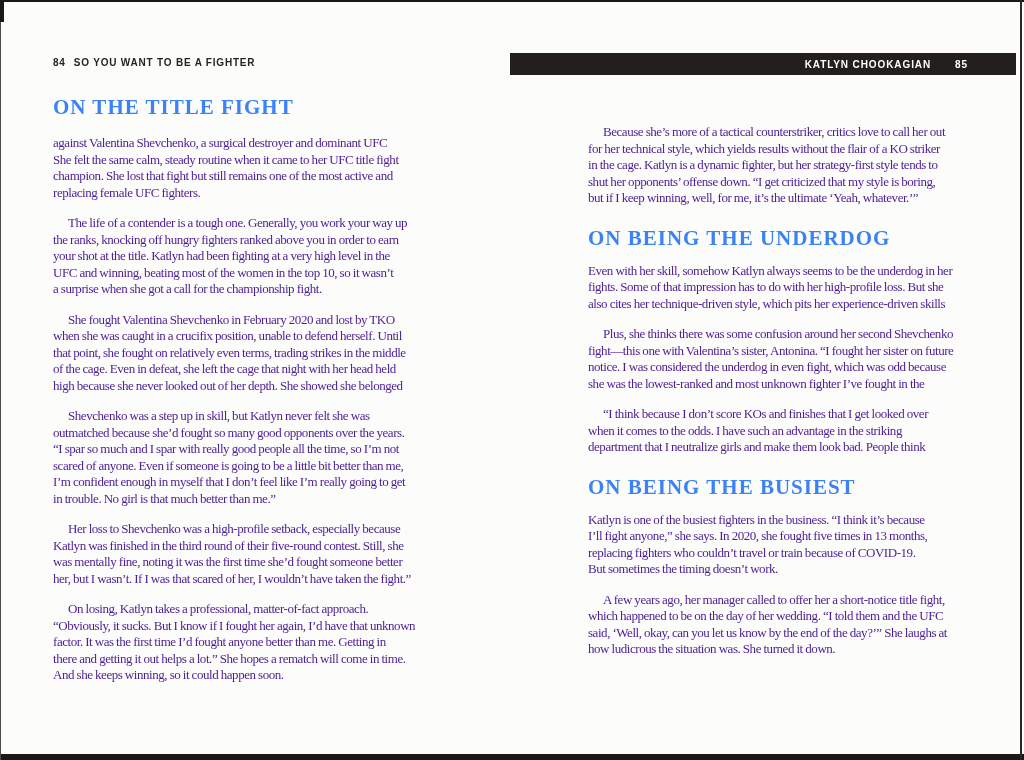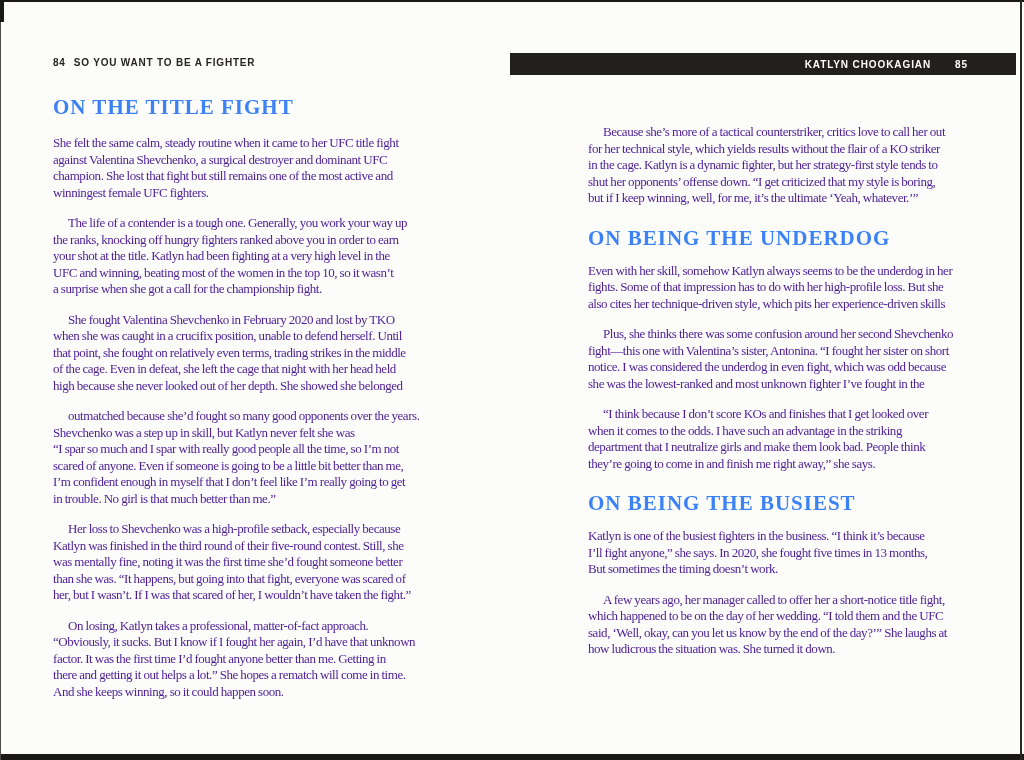--- a/index.html
+++ b/index.html
@@ -69,52 +69,51 @@
 
   <div class="header-bar">
     <span>KATLYN CHOOKAGIAN</span>
     <span>85</span>
   </div>
 
   <div id="left-body" class="page-body">
       <section>
         <h2 class="sec-heading">ON THE TITLE FIGHT</h2>
         <div class="para">
+          <div class="line">against Valentina Shevchenko, a surgical destroyer and dominant UFC</div>
           <div class="line">She felt the same calm, steady routine when it came to her UFC title fight</div>
-          <div class="line">against Valentina Shevchenko, a surgical destroyer and dominant UFC</div>
           <div class="line">champion. She lost that fight but still remains one of the most active and</div>
-          <div class="line">winningest female UFC fighters.</div>
+          <div class="line">replacing female UFC fighters.</div>
         </div>
         <div class="para indent">
           <div class="line">The life of a contender is a tough one. Generally, you work your way up</div>
           <div class="line">the ranks, knocking off hungry fighters ranked above you in order to earn</div>
           <div class="line">your shot at the title. Katlyn had been fighting at a very high level in the</div>
           <div class="line">UFC and winning, beating most of the women in the top 10, so it wasn’t</div>
           <div class="line">a surprise when she got a call for the championship fight.</div>
         </div>
         <div class="para indent">
           <div class="line">She fought Valentina Shevchenko in February 2020 and lost by TKO</div>
           <div class="line">when she was caught in a crucifix position, unable to defend herself. Until</div>
           <div class="line">that point, she fought on relatively even terms, trading strikes in the middle</div>
           <div class="line">of the cage. Even in defeat, she left the cage that night with her head held</div>
           <div class="line">high because she never looked out of her depth. She showed she belonged</div>
         </div>
         <div class="para indent">
+          <div class="line">Shevchenko was a step up in skill, but Katlyn never felt she was</div>
           <div class="line">outmatched because she’d fought so many good opponents over the years.</div>
-          <div class="line">Shevchenko was a step up in skill, but Katlyn never felt she was</div>
           <div class="line">“I spar so much and I spar with really good people all the time, so I’m not</div>
           <div class="line">scared of anyone. Even if someone is going to be a little bit better than me,</div>
           <div class="line">I’m confident enough in myself that I don’t feel like I’m really going to get</div>
           <div class="line">in trouble. No girl is that much better than me.”</div>
         </div>
         <div class="para indent">
           <div class="line">Her loss to Shevchenko was a high-profile setback, especially because</div>
           <div class="line">Katlyn was finished in the third round of their five-round contest. Still, she</div>
           <div class="line">was mentally fine, noting it was the first time she’d fought someone better</div>
-          <div class="line">than she was. “It happens, but going into that fight, everyone was scared of</div>
           <div class="line">her, but I wasn’t. If I was that scared of her, I wouldn’t have taken the fight.”</div>
         </div>
         <div class="para indent">
           <div class="line">On losing, Katlyn takes a professional, matter-of-fact approach.</div>
           <div class="line">“Obviously, it sucks. But I know if I fought her again, I’d have that unknown</div>
           <div class="line">factor. It was the first time I’d fought anyone better than me. Getting in</div>
           <div class="line">there and getting it out helps a lot.” She hopes a rematch will come in time.</div>
           <div class="line">And she keeps winning, so it could happen soon.</div>
         </div>
       </section>
@@ -131,36 +130,36 @@
       </section>
       <section>
         <h2 class="sec-heading">ON BEING THE UNDERDOG</h2>
         <div class="para">
           <div class="line">Even with her skill, somehow Katlyn always seems to be the underdog in her</div>
           <div class="line">fights. Some of that impression has to do with her high-profile loss. But she</div>
           <div class="line">also cites her technique-driven style, which pits her experience-driven skills</div>
         </div>
         <div class="para indent">
           <div class="line">Plus, she thinks there was some confusion around her second Shevchenko</div>
-          <div class="line">fight—this one with Valentina’s sister, Antonina. “I fought her sister on short</div>
+          <div class="line">fight—this one with Valentina’s sister, Antonina. “I fought her sister on future</div>
           <div class="line">notice. I was considered the underdog in even fight, which was odd because</div>
           <div class="line">she was the lowest-ranked and most unknown fighter I’ve fought in the</div>
         </div>
         <div class="para indent">
           <div class="line">“I think because I don’t score KOs and finishes that I get looked over</div>
           <div class="line">when it comes to the odds. I have such an advantage in the striking</div>
           <div class="line">department that I neutralize girls and make them look bad. People think</div>
-          <div class="line">they’re going to come in and finish me right away,” she says.</div>
         </div>
       </section>
       <section>
         <h2 class="sec-heading">ON BEING THE BUSIEST</h2>
         <div class="para">
           <div class="line">Katlyn is one of the busiest fighters in the business. “I think it’s because</div>
           <div class="line">I’ll fight anyone,” she says. In 2020, she fought five times in 13 months,</div>
+          <div class="line">replacing fighters who couldn’t travel or train because of COVID-19.</div>
           <div class="line">But sometimes the timing doesn’t work.</div>
         </div>
         <div class="para indent">
           <div class="line">A few years ago, her manager called to offer her a short-notice title fight,</div>
           <div class="line">which happened to be on the day of her wedding. “I told them and the UFC</div>
           <div class="line">said, ‘Well, okay, can you let us know by the end of the day?’” She laughs at</div>
           <div class="line">how ludicrous the situation was. She turned it down.</div>
         </div>
       </section>
     </div>

